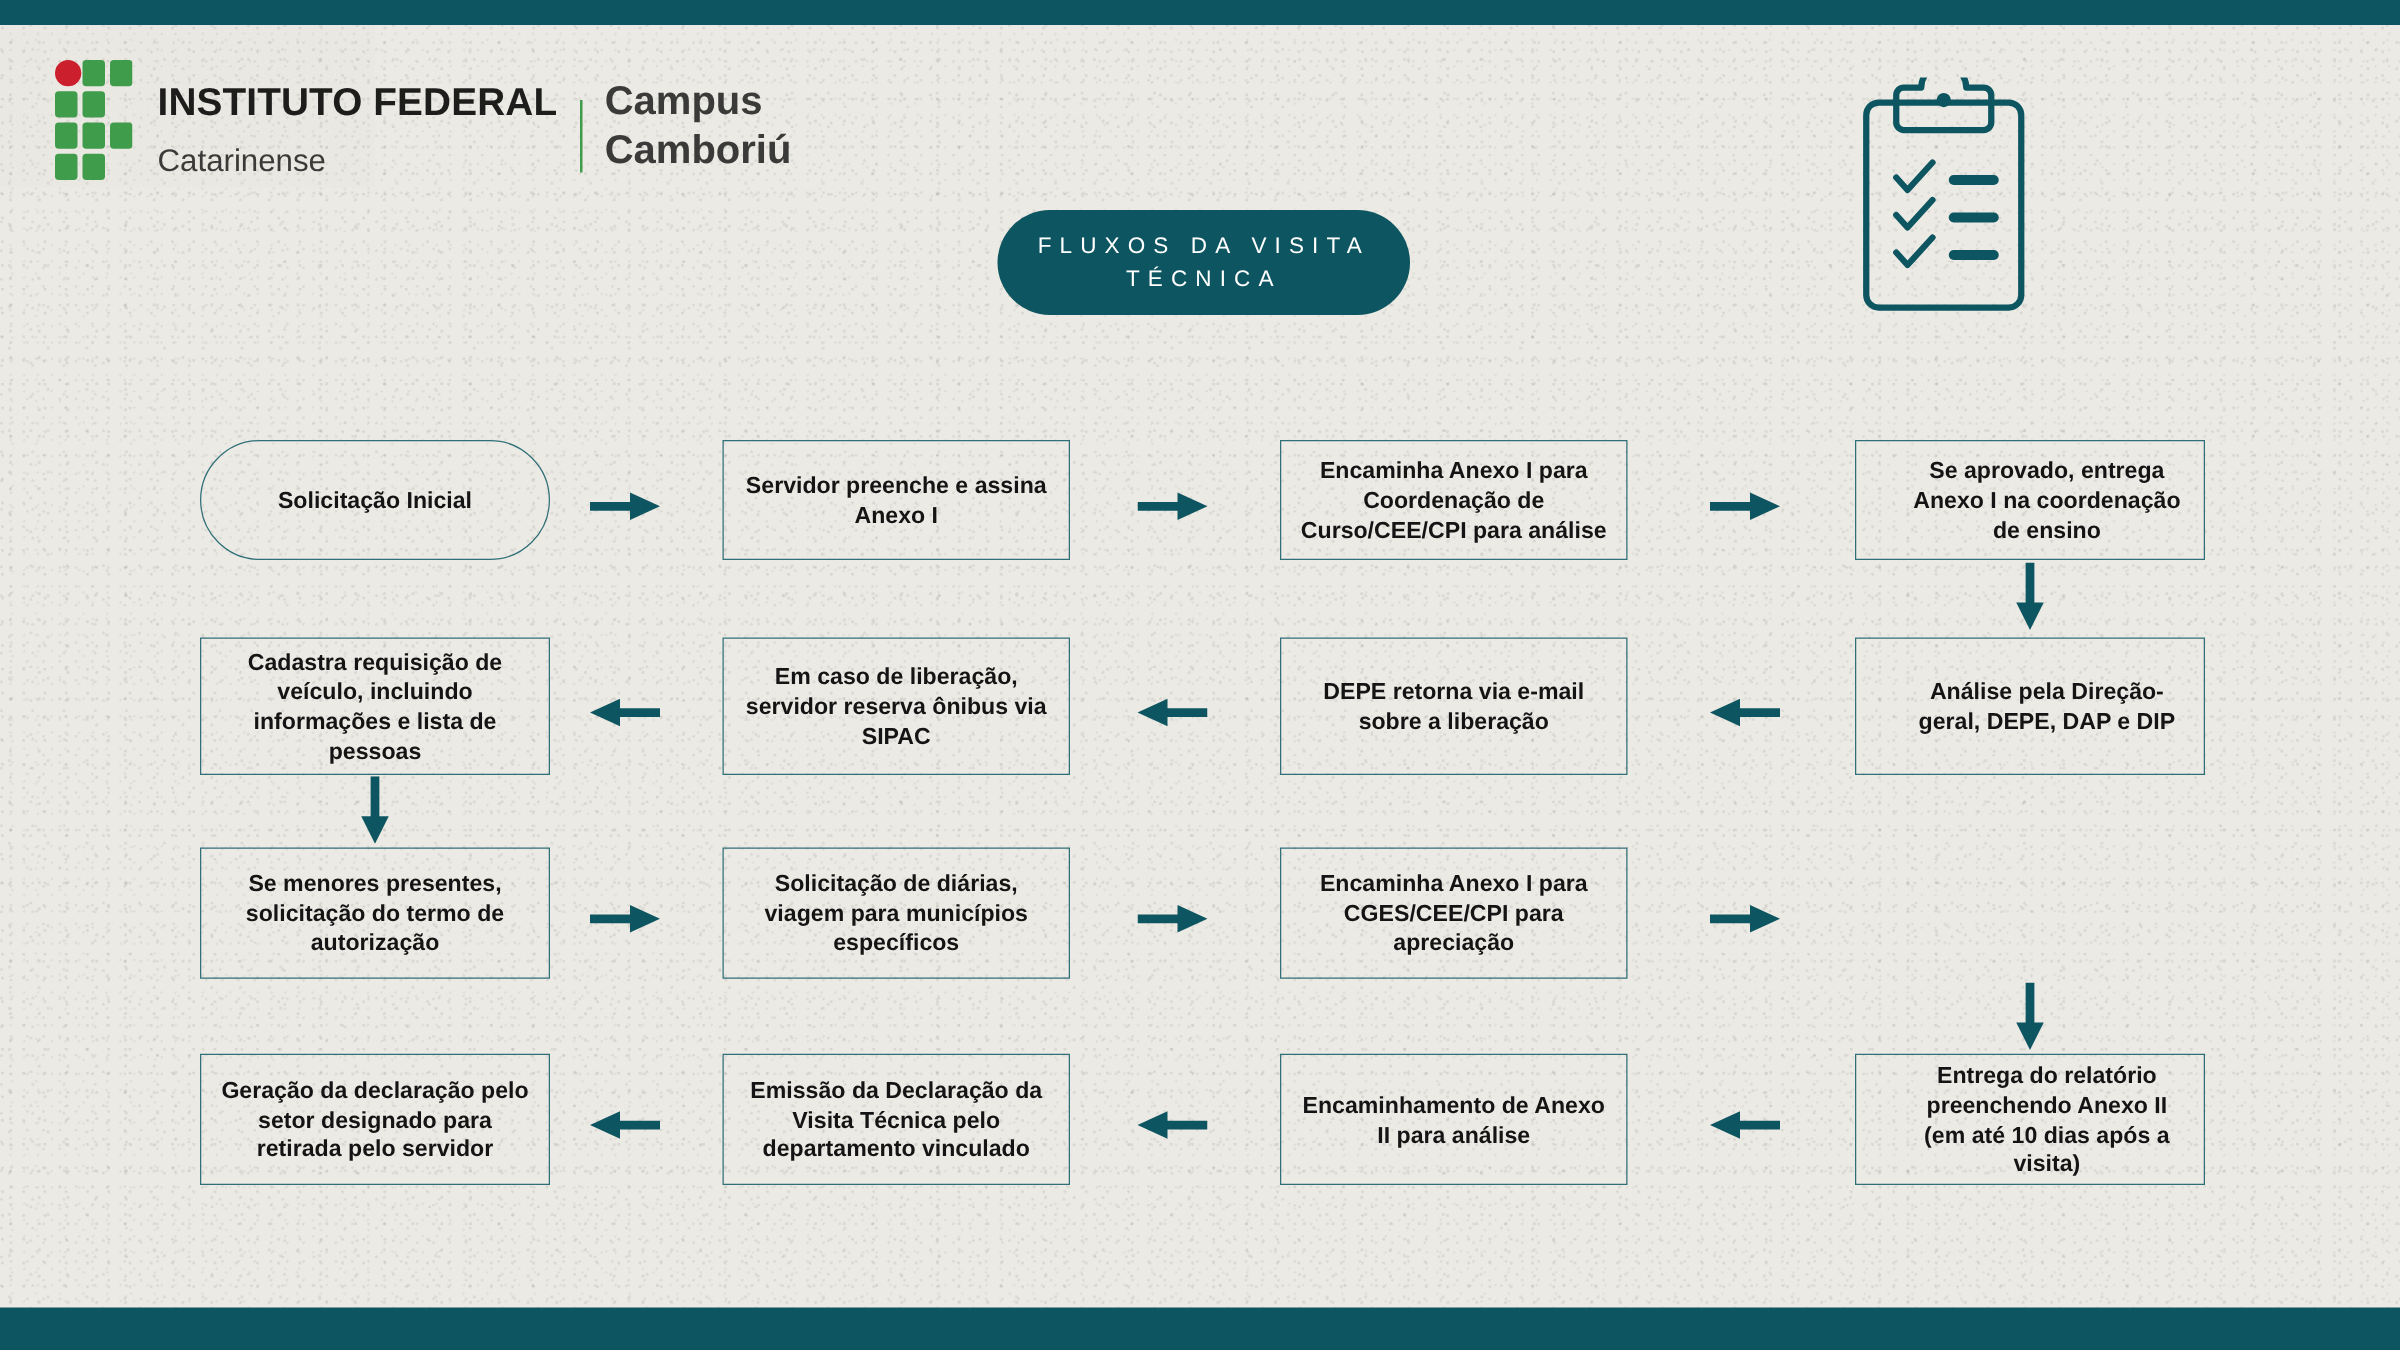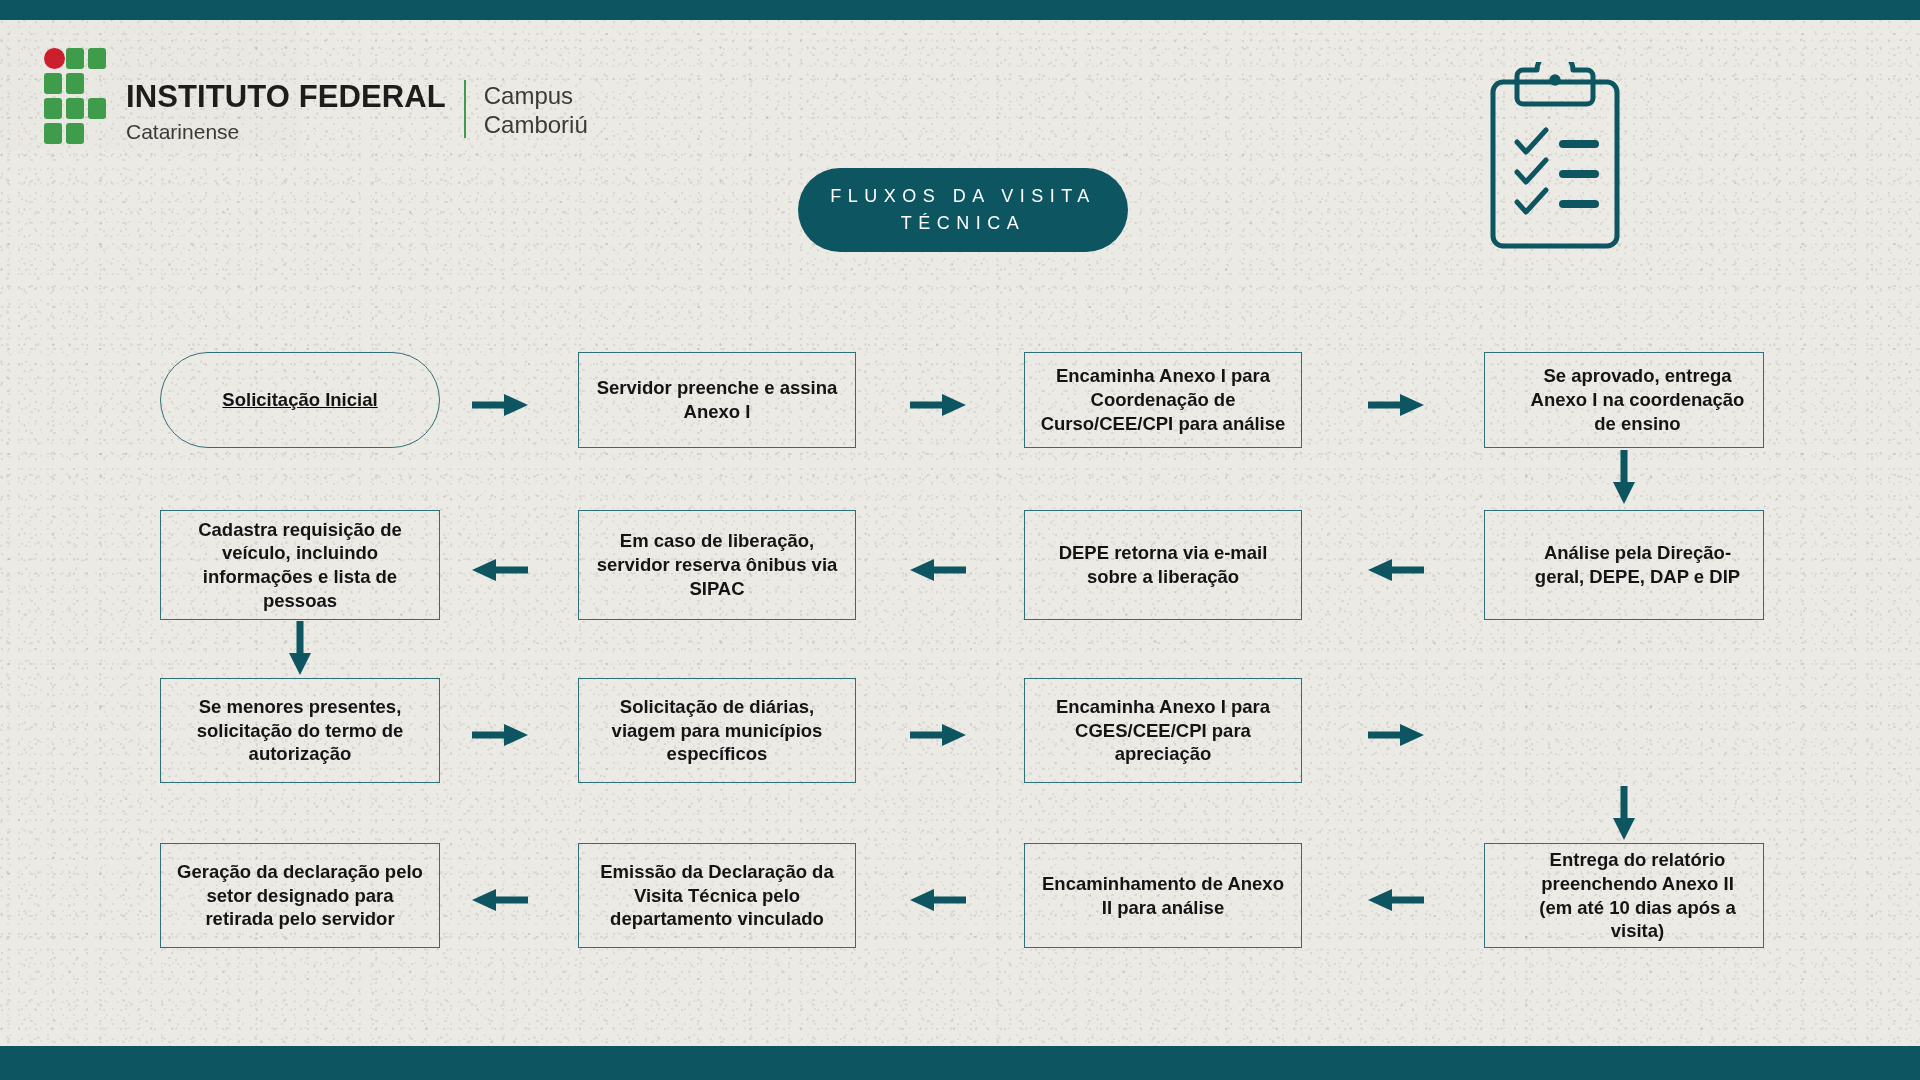--- a/index.html
+++ b/index.html
@@ -64,38 +64,38 @@
     line-height: 1;
   }
   .logo-line1 {
     font-size: 31px;
     font-weight: 700;
     letter-spacing: .1px;
     color: #1d1d1b;
     white-space: nowrap;
   }
   .logo-line2 {
-    font-size: 21px;
+    font-size: 25px;
     font-weight: 400;
     color: #3a3a38;
-    margin-top: 9px;
+    margin-top: 20px;
     white-space: nowrap;
   }
   .logo-sep {
     width: 2px;
     height: 58px;
     background: #3f9c4a;
     margin: 0 18px 6px 18px;
     align-self: flex-end;
   }
   .campus {
     margin-bottom: 4px;
     line-height: 1.24;
-    font-size: 24px;
-    font-weight: 400;
+    font-size: 32px;
+    font-weight: 700;
     color: #3a3a38;
     white-space: nowrap;
   }
 
   
   .title-pill {
     position: absolute;
     left: 798px;
     top: 168px;
     width: 330px;
@@ -147,21 +147,21 @@
     justify-content: center;
     text-align: center;
     padding: 6px 14px;
   }
   .node span {
     font-size: 18.5px;
     font-weight: 700;
     color: #141414;
     line-height: 1.28;
   }
-  .node.pill { border-radius: 60px; text-decoration: underline; }
+  .node.pill { border-radius: 60px; }
 
   
   .c1 { left: 160px;  width: 280px; }
   .c2 { left: 578px;  width: 278px; }
   .c3 { left: 1024px; width: 278px; }
   .c4 { left: 1484px; width: 280px; padding-left: 41px; }
 
   .h96  { height: 96px;  top: 22px; }
   .h110 { height: 110px; top: 15px; }
   .h105 { height: 105px; top: 18px; }

